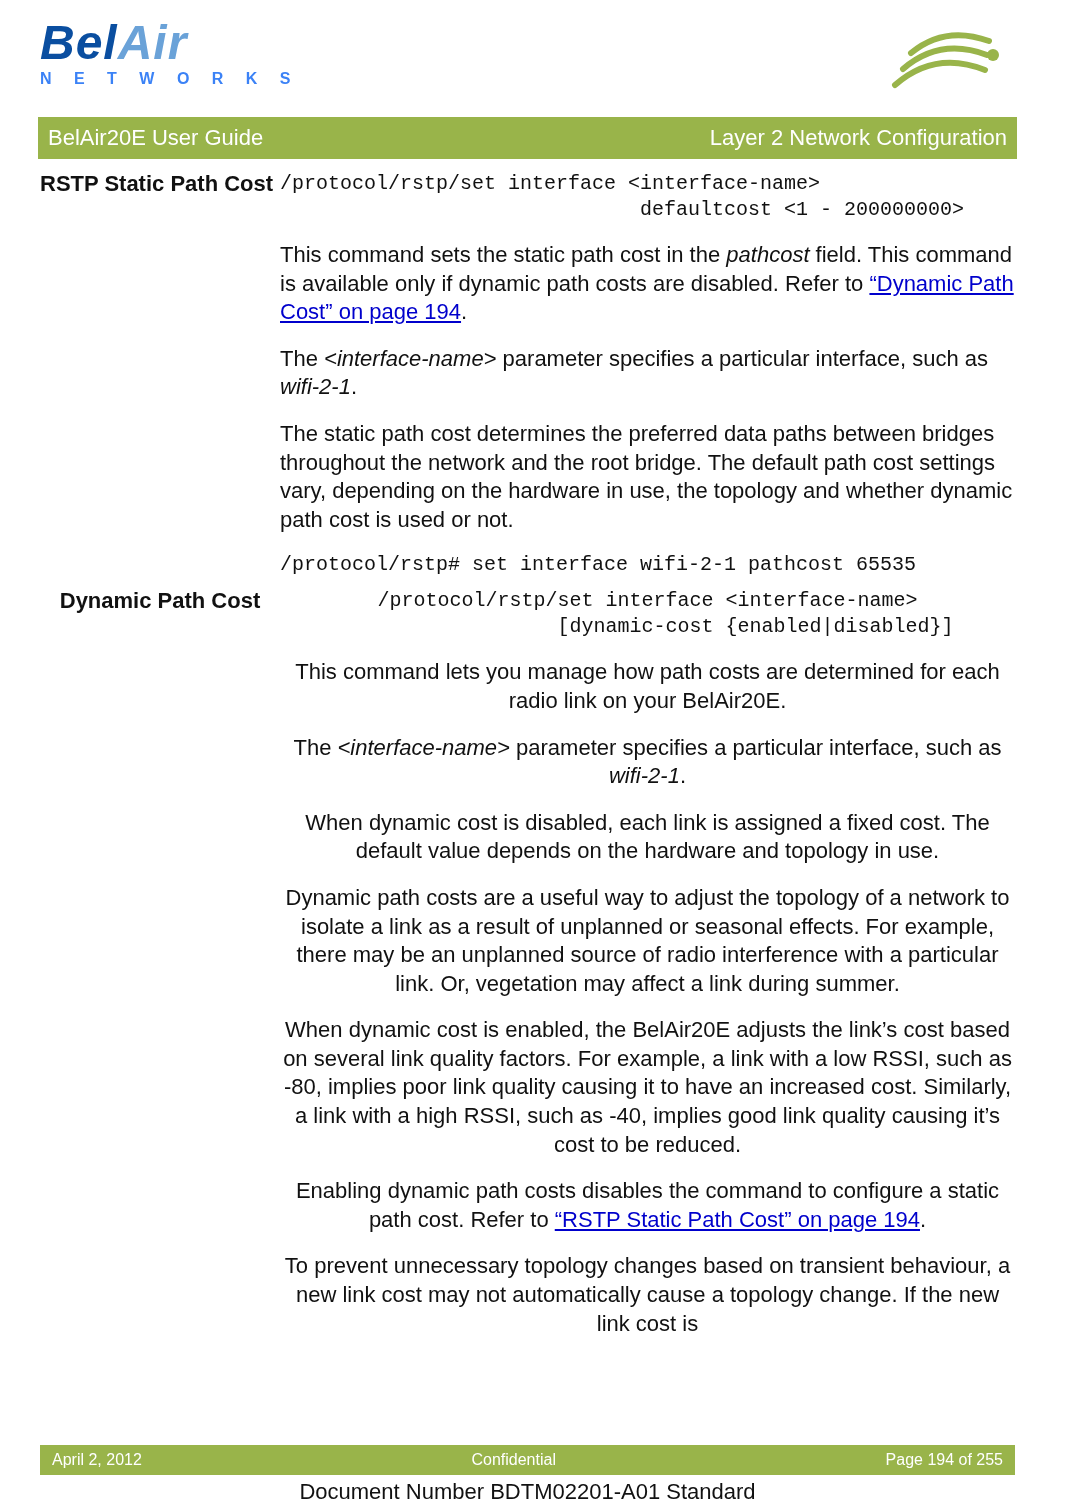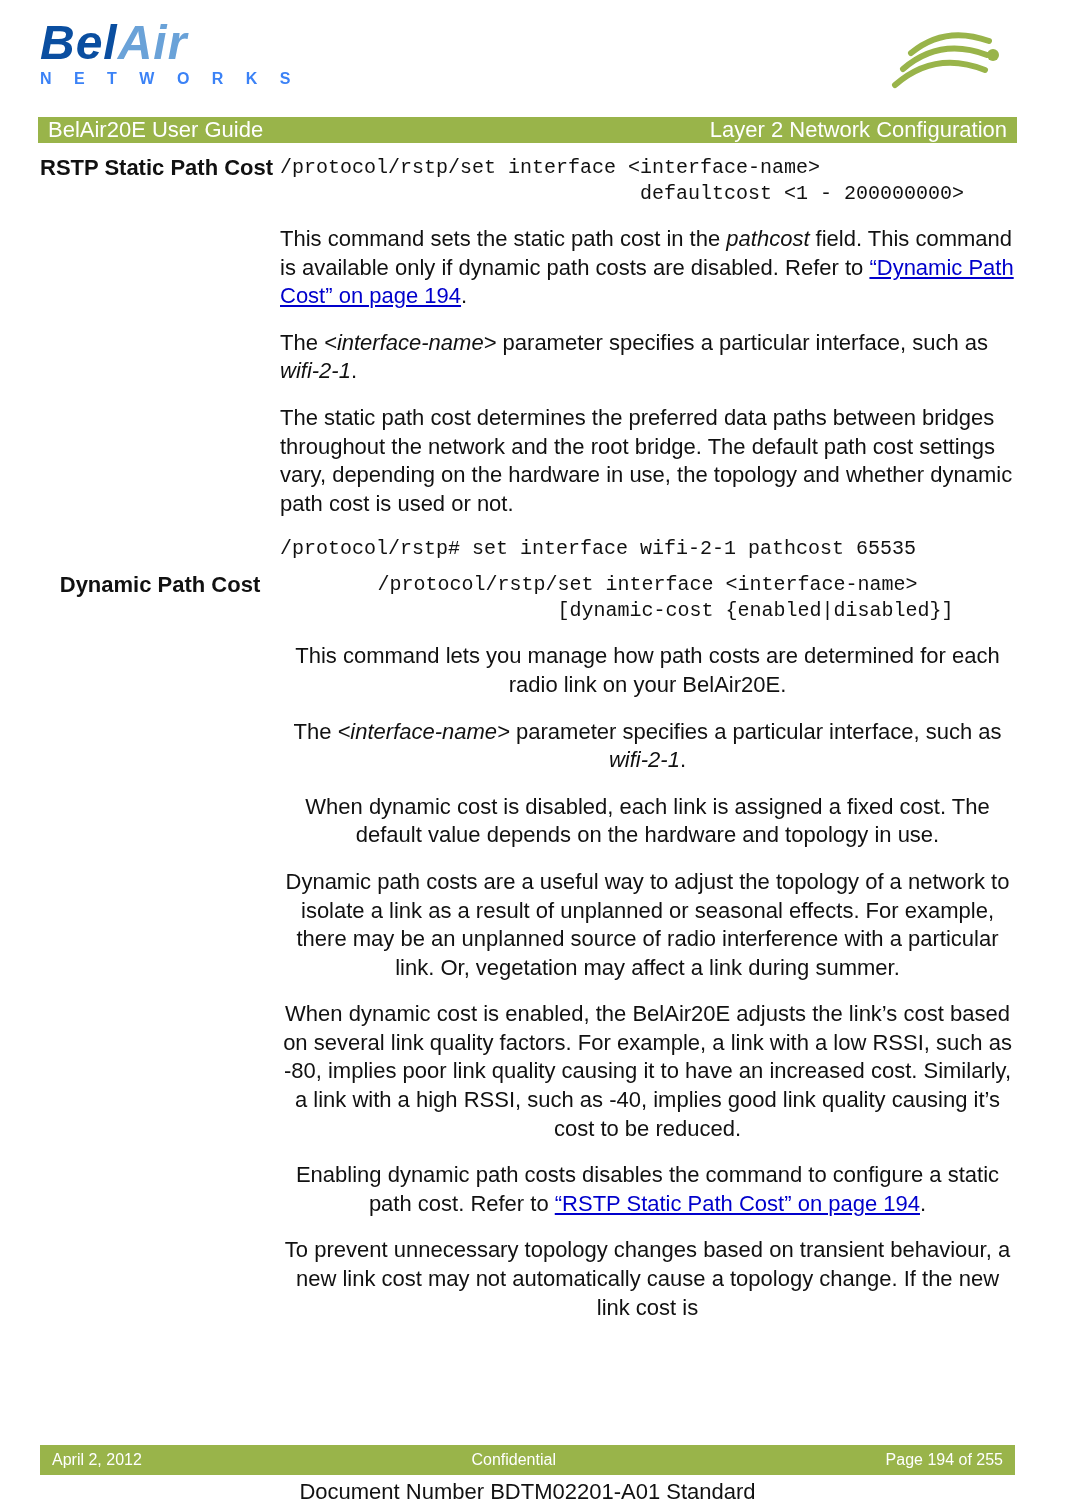--- a/index.html
+++ b/index.html
@@ -5,21 +5,21 @@
   html, body { margin: 0; padding: 0; font-family: "Gill Sans", "Gill Sans MT", "Segoe UI", Helvetica, Arial, sans-serif; color: #111; width: 1087px; }
   body { background: #fff; }
   .page { width: 1055px; min-height: 1511px; position: relative; box-sizing: border-box; padding: 0 40px; border-radius: 20px; }
   .header { display: flex; justify-content: space-between; align-items: flex-start; padding: 15px 0 8px; }
   .logo { display: flex; flex-direction: column; }
   .logo-main { display: flex; align-items: baseline; font-weight: 700; color: #0a4ea0; font-size: 48px; letter-spacing: 1px; }
   .logo-main .bel { font-style: italic; }
   .logo-main .air { font-style: italic; color: #6aa2d8; }
   .logo-sub { letter-spacing: 9px; font-size: 16px; color: #3b82f6; font-weight: 600; }
   .right-logo svg { width: 140px; height: 90px; }
-  .green-bar { background: #99b44a; color: #fff; display: flex; justify-content: space-between; padding: 0 10px; font-size: 22px; margin: 0 -2px 12px; }
+  .green-bar { background: #99b44a; color: #fff; display: flex; justify-content: space-between; padding: 8px 10px; font-size: 22px; margin: 0 -2px 12px; }
   .content { display: flex; }
   .sideheads { width: 240px; flex: none; }
   .sidehead { font-weight: 700; font-size: 22px; margin-top: 0; }
   .body { flex: 1; font-size: 22px; line-height: 1.3; }
   .mono { font-family: "Courier New", Courier, monospace; font-size: 20px; white-space: pre; margin: 0; }
   .para { margin: 18px 0; }
   .italic { font-style: italic; }
   a.link { color: #0000cc; text-decoration: underline; }
   .example-head { color: #0a4ea0; font-weight: 700; font-size: 22px; margin-top: 18px; }
   .section2 { margin-top: 10px; text-align: center; }

